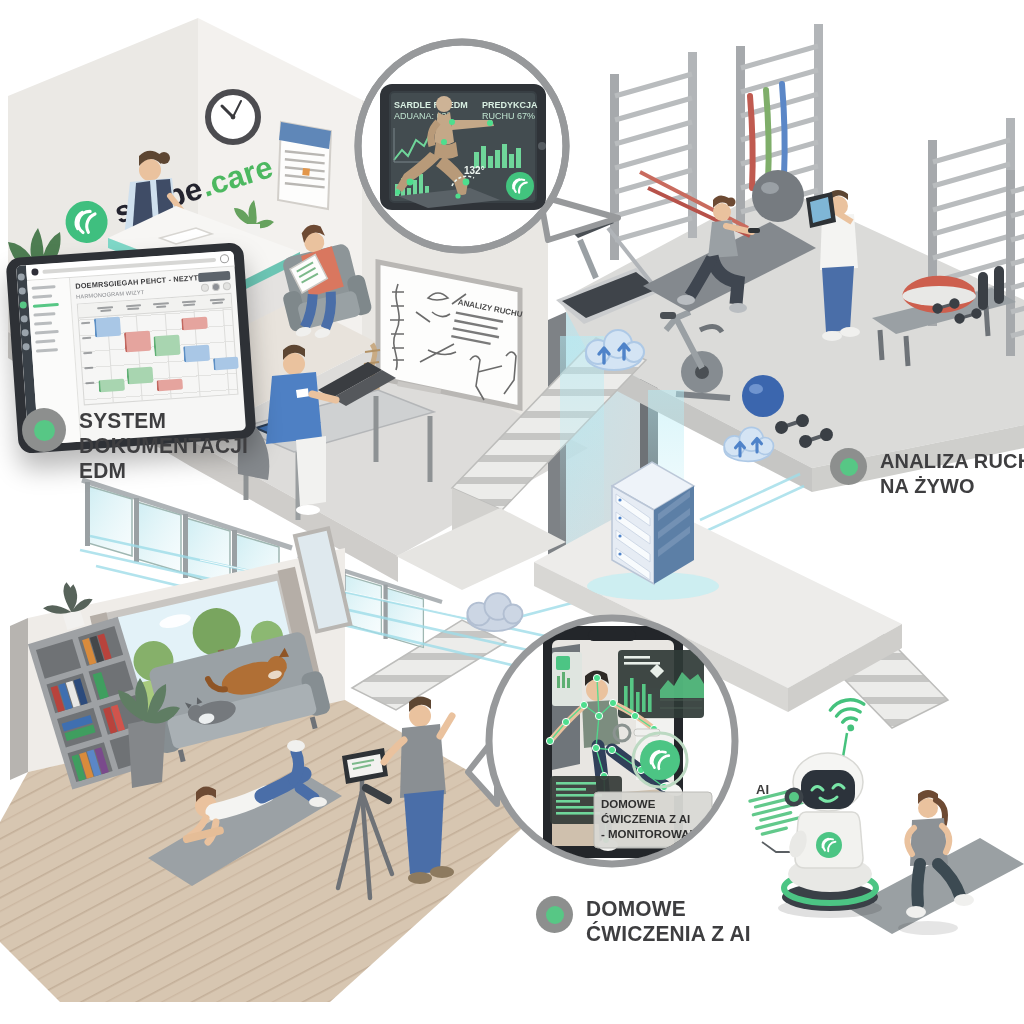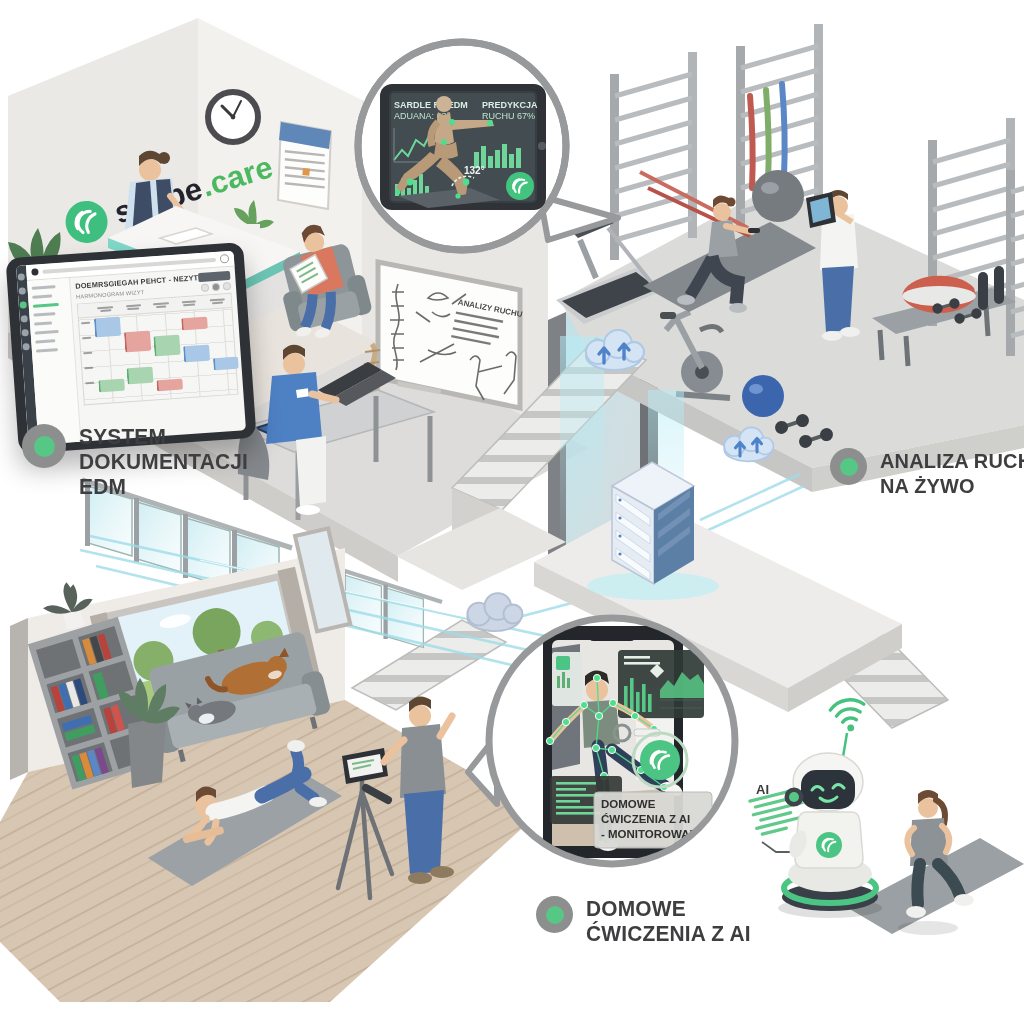--- a/index.html
+++ b/index.html
@@ -864,21 +864,21 @@
             <div class="ev r" style="left:102px;top:21px;width:26px;height:12px"><span class="fx" style="width:16px"></span></div>
             <div class="ev b" style="left:102px;top:49px;width:26px;height:16px"><span class="fx" style="width:15px"></span></div>
             <div class="ev b" style="left:131px;top:63px;width:25px;height:12px"><span class="fx" style="width:14px"></span></div>
           </div>
         </div>
       </div>
     </div>
   </div>
 </div>
 
-<div class="tag" style="left:22px;top:424px">
+<div class="tag" style="left:22px;top:408px">
   <span class="tag-dot">
         <span></span>
       </span>
   <div class="tag-text">
     <div>SYSTEM</div>
     <div>DOKUMENTACJI</div>
     <div>EDM</div>
   </div>
 </div>
 

